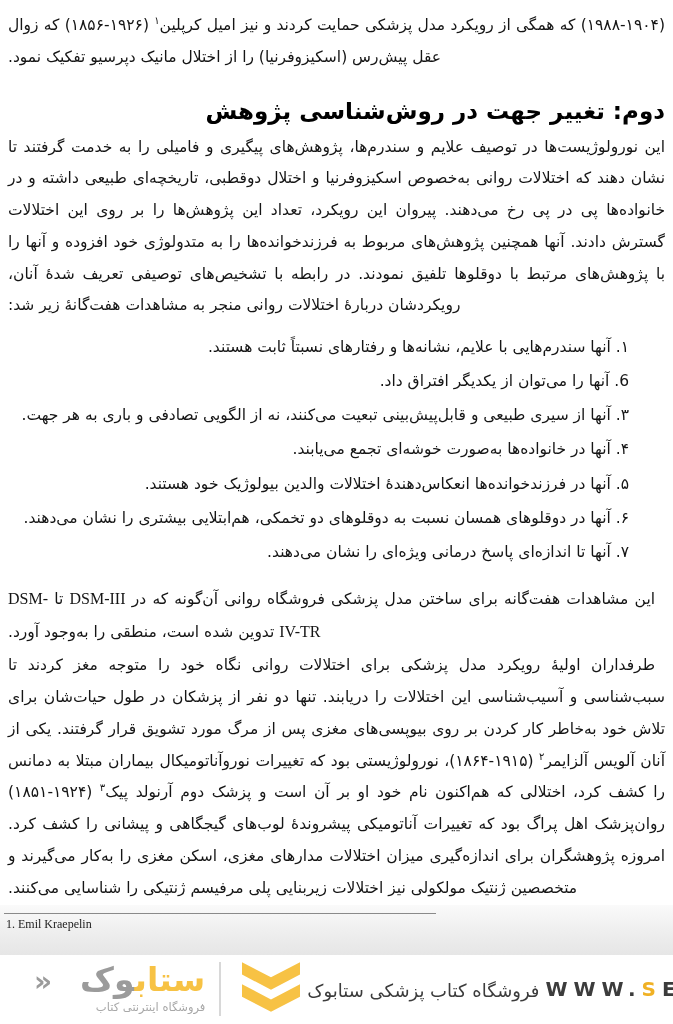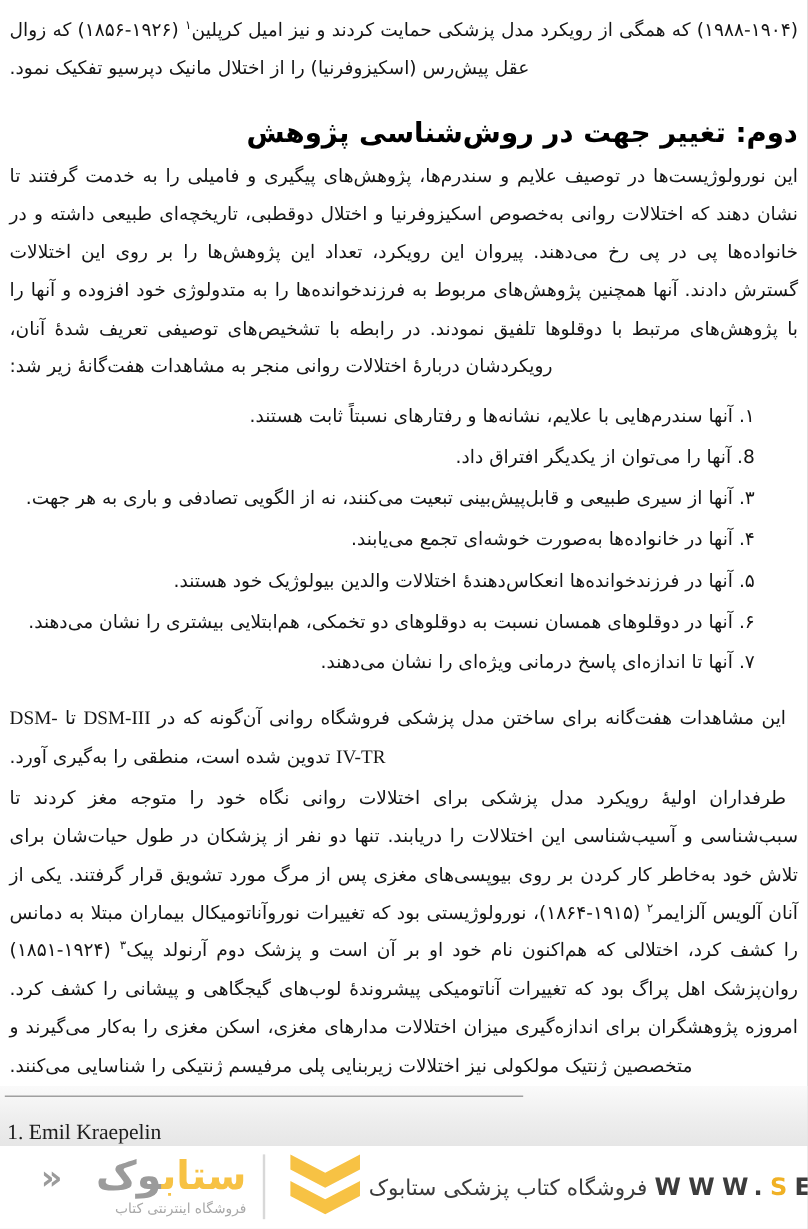--- a/index.html
+++ b/index.html
@@ -65,24 +65,24 @@
     box-sizing:border-box;
   }
   .footnote-divider{
     position:absolute;
     top:8px;left:4px;
     width:432px;height:1px;
     background:#8a8a8a;
   }
   .footnote-text{
     position:absolute;
-    top:28px;left:6px;
+    top:12px;left:6px;
     direction:ltr;
     font-family:"Liberation Serif",serif;
-    font-size:18px;
+    font-size:12px;
     color:#1c1c1c;
   }
   
   .footer{
     flex:0 0 auto;
     height:74px;
     background:#ffffff;
     display:flex;
     align-items:center;
     justify-content:space-between;
@@ -152,29 +152,29 @@
   <div class="content">
 
     <p class="rtl-just"><span>(۱۹۸۸-۱۹۰۴) که همگی از رویکرد مدل پزشکی حمایت کردند و نیز امیل کرپلین</span><span class="run-sup">۱</span><span> (۱۹۲۶-۱۸۵۶) که زوال عقل پیش‌رس (اسکیزوفرنیا) را از اختلال مانیک دپرسیو تفکیک نمود.</span></p>
 
     <div class="section-heading">دوم: تغییر جهت در روش‌شناسی پژوهش</div>
 
     <p class="rtl-just">این نورولوژیست‌ها در توصیف علایم و سندرم‌ها، پژوهش‌های پیگیری و فامیلی را به خدمت گرفتند تا نشان دهند که اختلالات روانی به‌خصوص اسکیزوفرنیا و اختلال دوقطبی، تاریخچه‌ای طبیعی داشته و در خانواده‌ها پی در پی رخ می‌دهند. پیروان این رویکرد، تعداد این پژوهش‌ها را بر روی این اختلالات گسترش دادند. آنها همچنین پژوهش‌های مربوط به فرزندخوانده‌ها را به متدولوژی خود افزوده و آنها را با پژوهش‌های مرتبط با دوقلوها تلفیق نمودند. در رابطه با تشخیص‌های توصیفی تعریف شدهٔ آنان، رویکردشان دربارهٔ اختلالات روانی منجر به مشاهدات هفت‌گانهٔ زیر شد:</p>
 
     <div class="obs-list">
       <div class="obs-item">۱. آنها سندرم‌هایی با علایم، نشانه‌ها و رفتارهای نسبتاً ثابت هستند.</div>
-      <div class="obs-item">8. آنها را می‌توان از یکدیگر افتراق داد.</div>
+      <div class="obs-item">6. آنها را می‌توان از یکدیگر افتراق داد.</div>
       <div class="obs-item">۳. آنها از سیری طبیعی و قابل‌پیش‌بینی تبعیت می‌کنند، نه از الگویی تصادفی و باری به هر جهت.</div>
       <div class="obs-item">۴. آنها در خانواده‌ها به‌صورت خوشه‌ای تجمع می‌یابند.</div>
       <div class="obs-item">۵. آنها در فرزندخوانده‌ها انعکاس‌دهندهٔ اختلالات والدین بیولوژیک خود هستند.</div>
       <div class="obs-item">۶. آنها در دوقلوهای همسان نسبت به دوقلوهای دو تخمکی، هم‌ابتلایی بیشتری را نشان می‌دهند.</div>
       <div class="obs-item">۷. آنها تا اندازه‌ای پاسخ درمانی ویژه‌ای را نشان می‌دهند.</div>
     </div>
 
-    <p class="rtl-just first-indent para-block"><span>این مشاهدات هفت‌گانه برای ساختن مدل پزشکی فروشگاه روانی آن‌گونه که در </span><span class="run-latin">DSM-III</span><span> تا </span><span class="run-latin">DSM-IV-TR</span><span> تدوین شده است، منطقی را به‌گیری آورد.</span></p>
+    <p class="rtl-just first-indent para-block"><span>این مشاهدات هفت‌گانه برای ساختن مدل پزشکی فروشگاه روانی آن‌گونه که در </span><span class="run-latin">DSM-III</span><span> تا </span><span class="run-latin">DSM-IV-TR</span><span> تدوین شده است، منطقی را به‌وجود آورد.</span></p>
 
     <p class="rtl-just first-indent" style="margin-top:2px;"><span>طرفداران اولیهٔ رویکرد مدل پزشکی برای اختلالات روانی نگاه خود را متوجه مغز کردند تا سبب‌شناسی و آسیب‌شناسی این اختلالات را دریابند. تنها دو نفر از پزشکان در طول حیات‌شان برای تلاش خود به‌خاطر کار کردن بر روی بیوپسی‌های مغزی پس از مرگ مورد تشویق قرار گرفتند. یکی از آنان آلویس آلزایمر</span><span class="run-sup">۲</span><span> (۱۹۱۵-۱۸۶۴)، نورولوژیستی بود که تغییرات نوروآناتومیکال بیماران مبتلا به دمانس را کشف کرد، اختلالی که هم‌اکنون نام خود او بر آن است و پزشک دوم آرنولد پیک</span><span class="run-sup">۳</span><span> (۱۹۲۴-۱۸۵۱) روان‌پزشک اهل پراگ بود که تغییرات آناتومیکی پیشروندهٔ لوب‌های گیجگاهی و پیشانی را کشف کرد. امروزه پژوهشگران برای اندازه‌گیری میزان اختلالات مدارهای مغزی، اسکن مغزی را به‌کار می‌گیرند و متخصصین ژنتیک مولکولی نیز اختلالات زیربنایی پلی مرفیسم ژنتیکی را شناسایی می‌کنند.</span></p>
 
   </div>
 
   <div class="footnote-band">
     <div class="footnote-divider"></div>
     <div class="footnote-text">1. Emil Kraepelin</div>
   </div>
 

